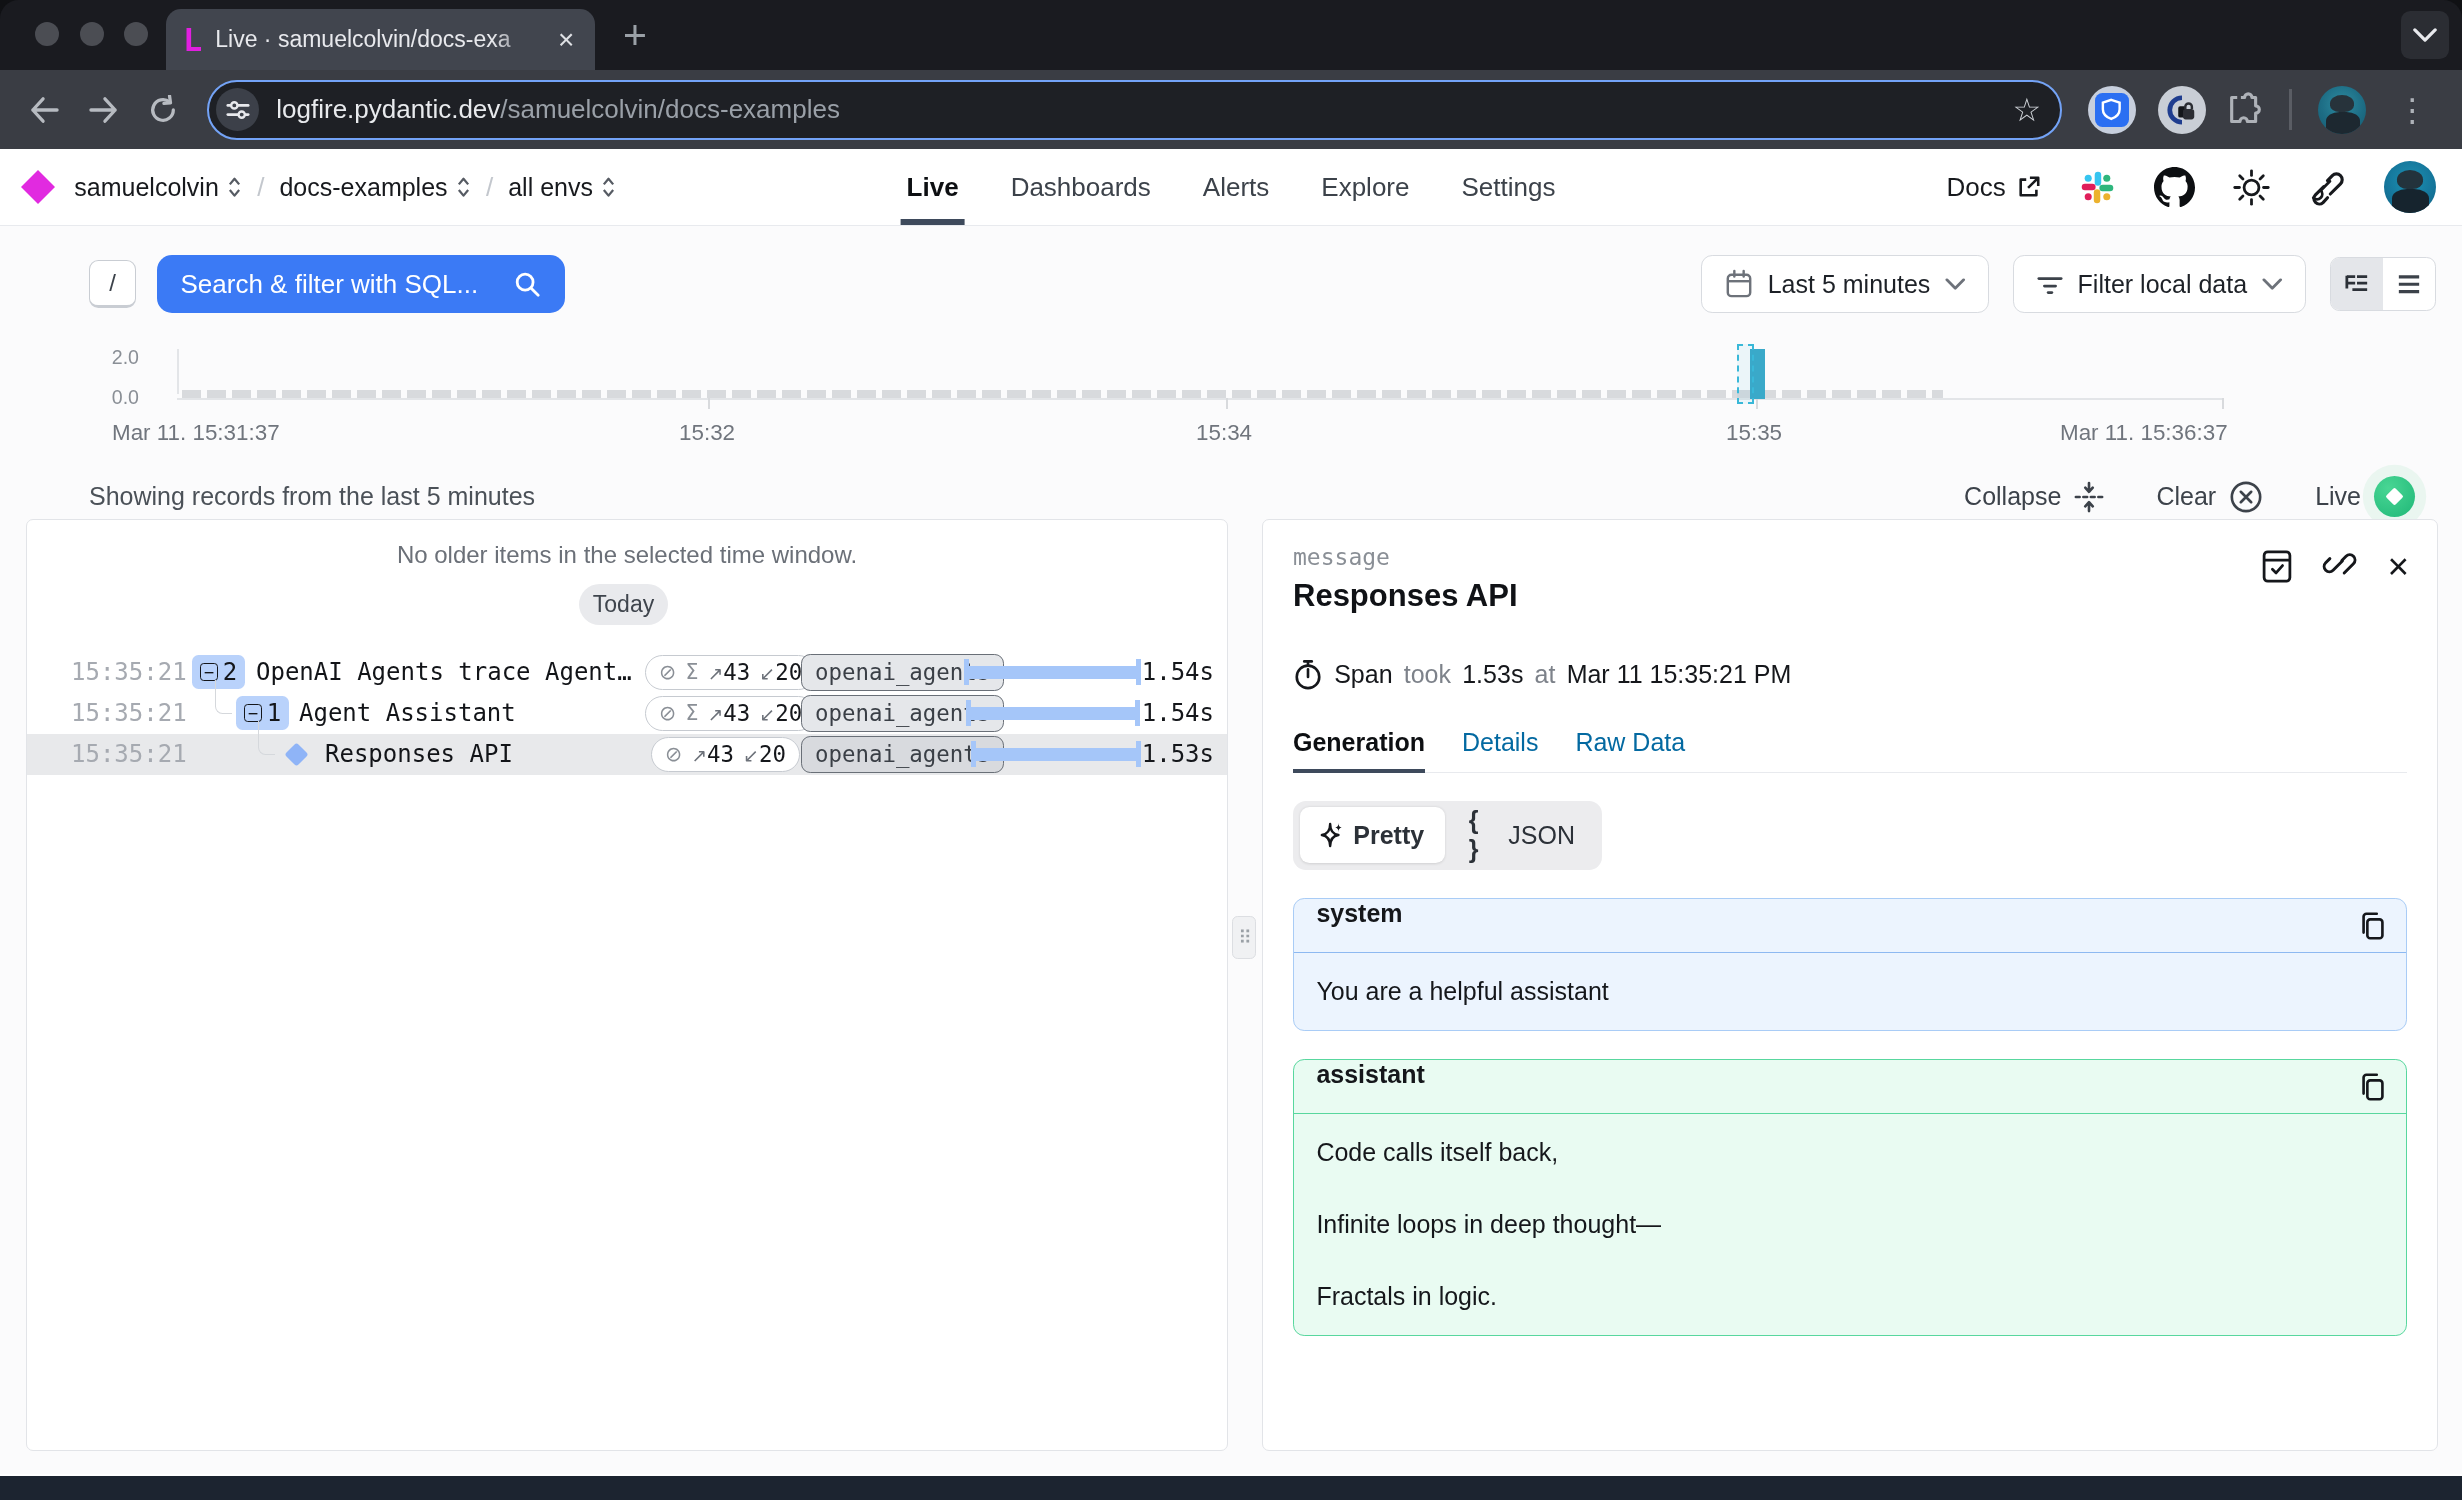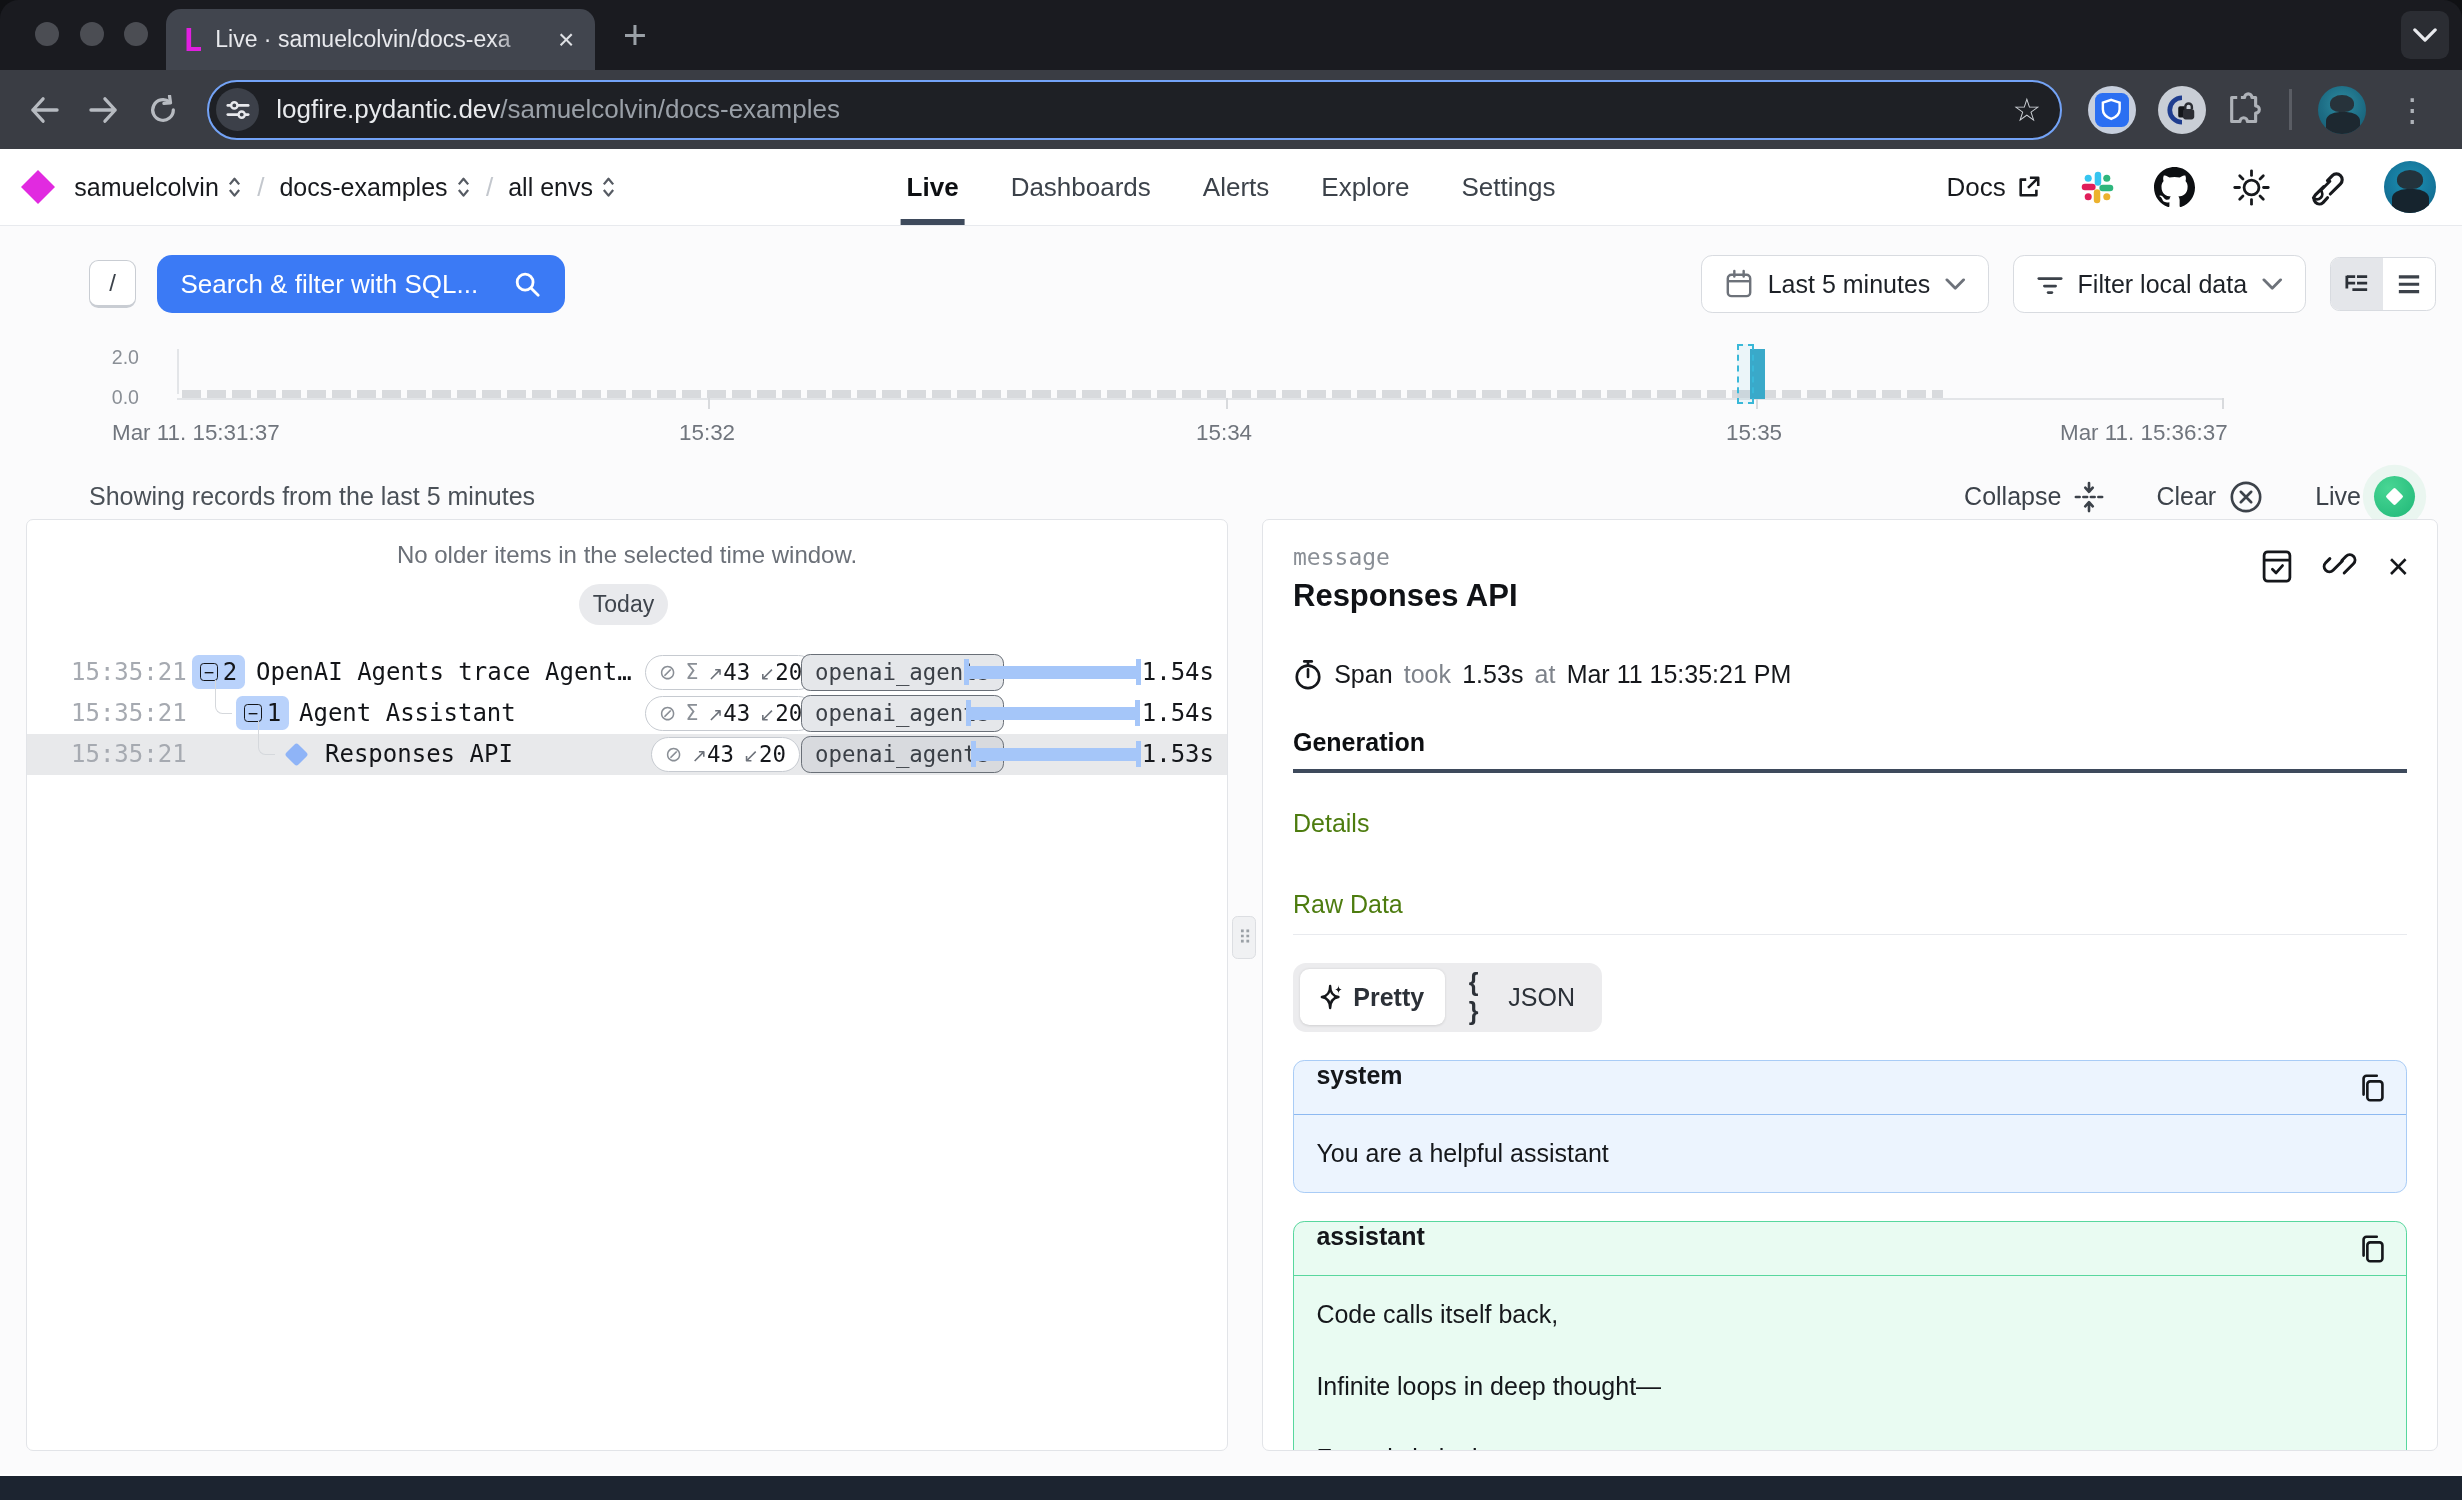--- a/index.html
+++ b/index.html
@@ -123,22 +123,22 @@
   .dur-bar::before { left:0; } .dur-bar::after { right:0; }
   .t-dur { position:absolute; right:13px; color:#15171b; }
 
   
   .detail-pad { padding:24px 30px; position:relative; height:100%; }
   .detail-kind { font-family:"DejaVu Sans Mono", monospace; font-size:23px; color:#8a8f96; }
   .detail-title { font-size:31px; font-weight:bold; color:#101216; margin-top:7.5px; }
   .detail-icons { position:absolute; right:28px; top:28px; display:flex; gap:28px; align-items:center; }
   .span-info { display:flex; align-items:center; gap:11.2px; margin-top:45px; font-size:25px; color:#15171b; }
   .span-info .dim { color:#7d828a; }
-  .detail-tabs { display:flex; gap:37px; margin-top:37px; border-bottom:1.9px solid #e8eaee;flex-direction:column; }
-  .detail-tab { font-size:25px; color:#4d7c0f; padding-bottom:15px; position:relative; }
+  .detail-tabs { display:flex; gap:37px; margin-top:37px; border-bottom:1.9px solid #e8eaee; }
+  .detail-tab { font-size:25px; color:#0369a1; padding-bottom:15px; position:relative; }
   .detail-tab.active { font-weight:bold; color:#0d0f12; }
   .detail-tab.active::after { content:""; position:absolute; left:0; right:0; bottom:-1.9px; height:4.7px; background:#3e4a5c; }
   .view-toggle { margin-top:28px; width:309px; height:69px; background:#ececee; border-radius:13px; display:flex; align-items:center; padding:6.5px; gap:3.7px; }
   .view-opt { height:56px; border-radius:9.3px; display:flex; align-items:center; justify-content:center; gap:9.3px; font-size:25px; color:#2c3138; padding:0 20.5px; }
   .view-opt.active { background:#fff; font-weight:bold; box-shadow:0 0.9px 2.8px rgba(0,0,0,.12); }
   .brace { font-weight:bold; letter-spacing:1.9px; }
 
   .msg-card { border-radius:11.2px; border:1.9px solid; margin-top:28px; overflow:hidden; }
   .msg-head { height:54px; display:flex; align-items:flex-start; padding:0 22.4px; font-size:25px; font-weight:bold; color:#15171b; position:relative; border-bottom:1.9px solid; }
   .copy-btn { position:absolute; right:17px; top:11.2px; }

